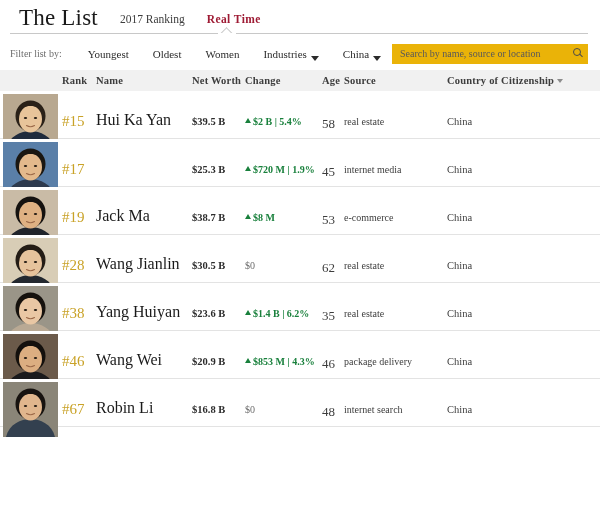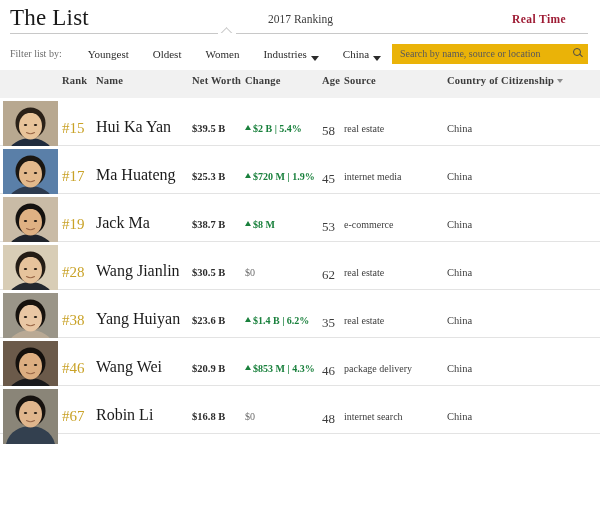--- a/index.html
+++ b/index.html
@@ -13,24 +13,23 @@
   #page {
     position: relative;
     width: 600px; height: 526px;
     background: #fff;
   }
 
   
   .topnav {
     position: relative;
     height: 37px;
-    padding: 0 12px 0 10px;
+    padding: 0 12px 0 19px;
     display: flex;
     align-items: center;
-    justify-content: space-between;
   }
   .brand {
     font-family: "Liberation Serif", serif;
     font-size: 23px;
     color: #1a1a1a;
     letter-spacing: .2px;
     line-height: 1;
     margin-right: 22px;
     padding-bottom: 2px;
   }
@@ -145,21 +144,21 @@
     position: absolute;
     right: -3px; bottom: -2px;
     width: 4px; height: 1.3px;
     background: #4a4a4a;
     transform: rotate(45deg);
   }
 
   
   .table { width: 600px; }
   .thead {
-    height: 28px;
+    height: 21px;
     background: #f1f1f1;
     position: relative;
   }
   .thead .cell,
   .trow .cell {
     position: absolute;
     white-space: nowrap;
   }
   .thead .cell {
     top: 5px;
@@ -347,21 +346,20 @@
         <ellipse class="av-hair" cx="27.5" cy="22" rx="15" ry="15.5" fill="#1b1712"></ellipse>
         <path class="av-cloth" d="M3 55 C6 42 18 37 27.5 37 C37 37 49 42 52 55 Z" fill="#2d3a4e"></path>
         <ellipse class="av-skin" cx="27.5" cy="25" rx="11.5" ry="13.5" fill="#e3b98c"></ellipse>
         <path class="av-hair" d="M13.5 20 C15 10 22 7 27.5 7 C33 7 40 10 41.5 20 C38 14 33 12 27.5 12 C22 12 17 14 13.5 20 Z" fill="#1b1712"></path>
         <ellipse class="av-eye" cx="22.5" cy="24" rx="1.7" ry="1.1" fill="#241c14"></ellipse>
         <ellipse class="av-eye" cx="32.5" cy="24" rx="1.7" ry="1.1" fill="#241c14"></ellipse>
         <path class="av-mouth" d="M23.5 31.5 Q27.5 34 31.5 31.5" fill="none" stroke-width="1.1" stroke-linecap="round" stroke="#9c6a4a"></path>
       </svg>
     </div>
     <span class="cell c-rank">#17</span>
-    <span class="cell c-name">Ma Huateng</span>
     <span class="cell c-worth">$25.3 B</span>
     <span class="cell c-change">
             <i class="up-tri"></i>
             <span class="chg-txt">$720 M | 1.9%</span>
           </span>
     <span class="cell c-age">45</span>
     <span class="cell c-source">internet media</span>
     <span class="cell c-country">China</span>
   </div>
 

